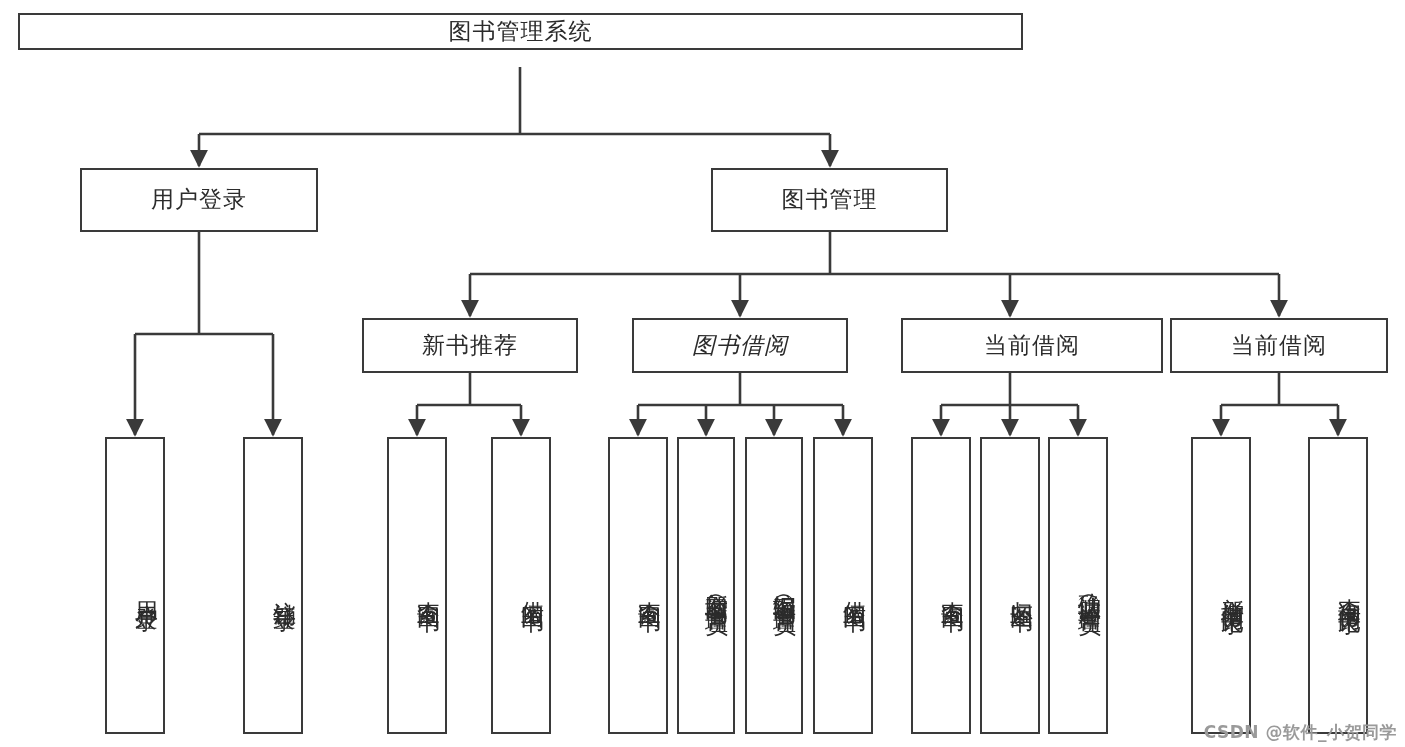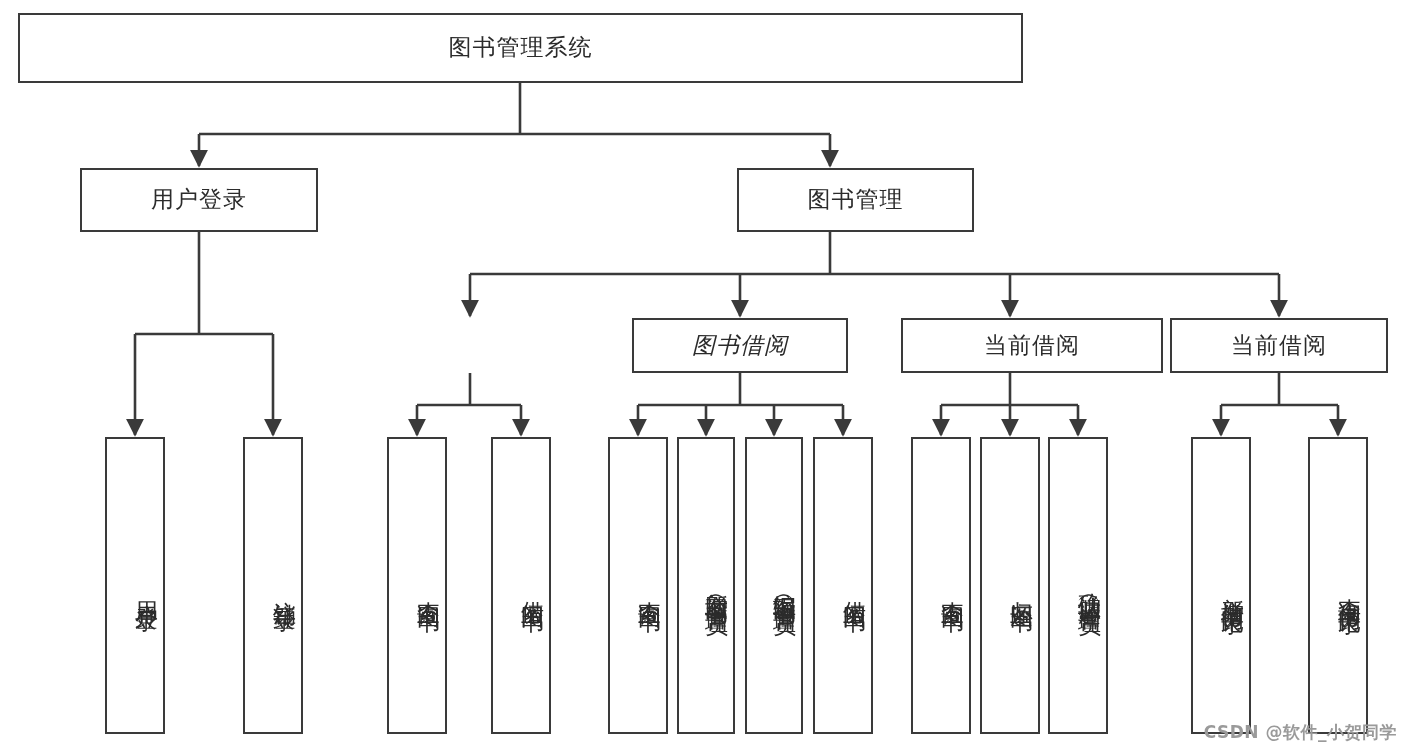--- a/index.html
+++ b/index.html
@@ -116,31 +116,34 @@
       <path d="M 1010 405 L 1010 435" marker-end="url(#arrow)"></path>
       <path d="M 1078 405 L 1078 435" marker-end="url(#arrow)"></path>
 
       <path d="M 1279 373 L 1279 405"></path>
       <path d="M 1221 405 L 1338 405"></path>
       <path d="M 1221 405 L 1221 435" marker-end="url(#arrow)"></path>
       <path d="M 1338 405 L 1338 435" marker-end="url(#arrow)"></path>
     </g>
   </svg>
 
-  <div class="node horiz" style="left:18px; top:13px; width:1005px; height:70px;">
+  <div class="node horiz" style="left:18px; top:13px; width:1005px; height:37px;">
     <span>图书管理系统</span>
   </div>
 
   <div class="node horiz" style="left:80px; top:168px; width:238px; height:64px;">
     <span>用户登录</span>
   </div>
-  <div class="node horiz" style="left:711px; top:168px; width:237px; height:64px;margin-left:26px;">
+  <div class="node horiz" style="left:711px; top:168px; width:237px; height:64px;">
     <span>图书管理</span>
   </div>
 
+  <div class="node horiz" style="left:362px; top:318px; width:216px; height:55px;">
+    <span>新书推荐</span>
+  </div>
   <div class="node horiz" style="left:632px; top:318px; width:216px; height:55px;font-style:italic;">
     <span>图书借阅</span>
   </div>
   <div class="node horiz" style="left:901px; top:318px; width:262px; height:55px;">
     <span>当前借阅</span>
   </div>
   <div class="node horiz" style="left:1170px; top:318px; width:218px; height:55px;">
     <span>当前借阅</span>
   </div>
 

